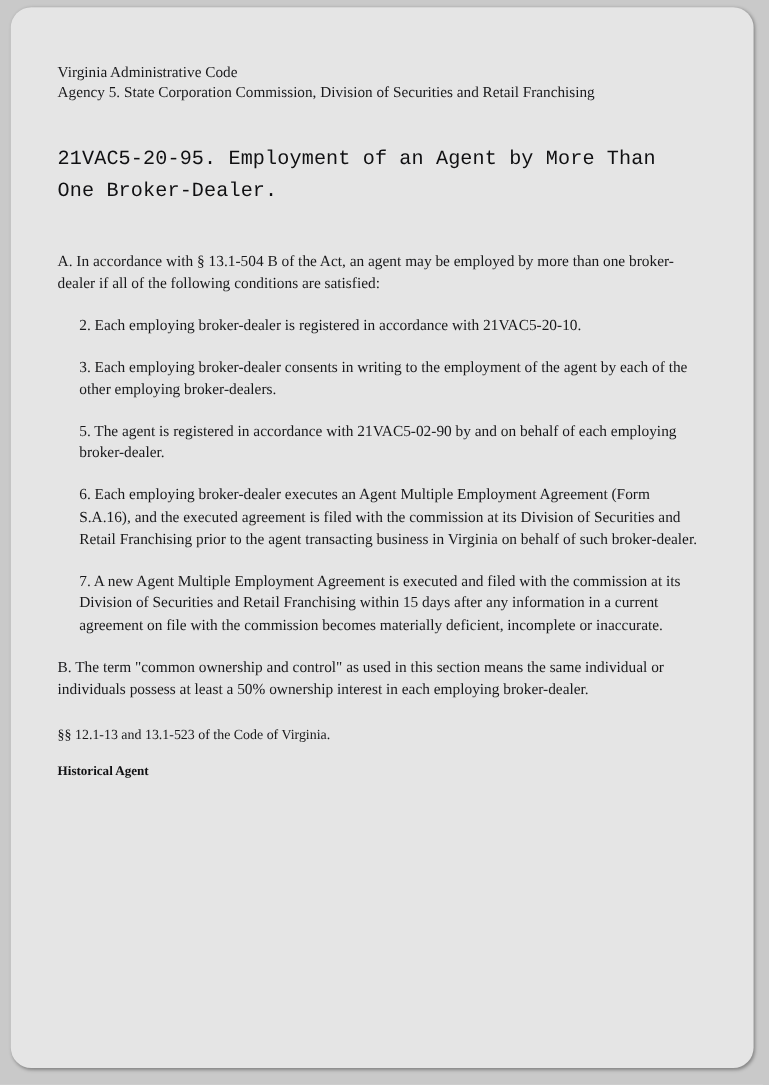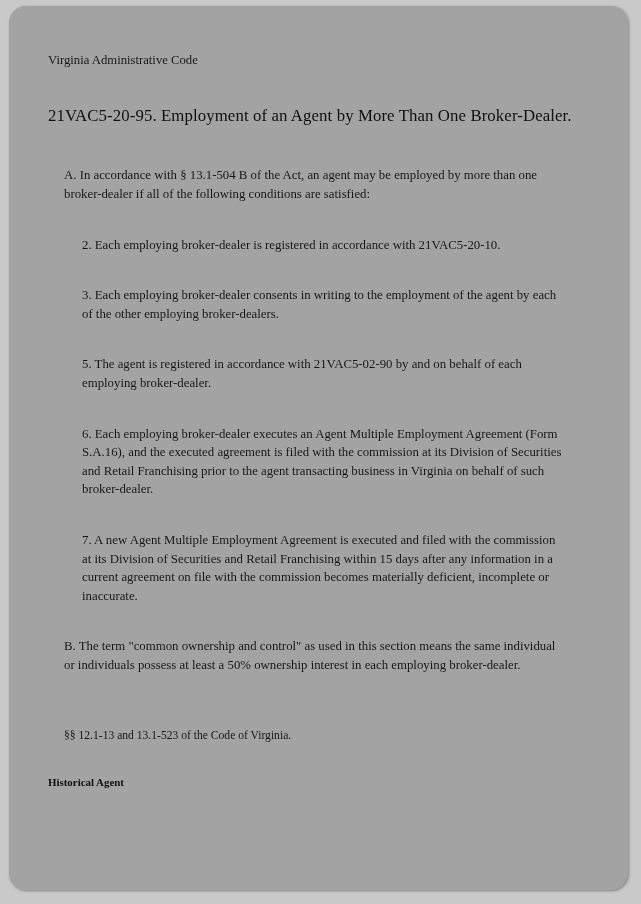--- a/index.html
+++ b/index.html
@@ -13,21 +13,21 @@
     font-family: "Liberation Serif", "DejaVu Serif", serif;
     overflow: hidden;
   }
 
   #page {
     position: absolute;
     left: 9px;
     top: 6px;
     width: 619px;
     height: 884px;
-    background: #a3a3a3;
+    background: #e5e5e5;
     box-shadow: 1px 1px 3px rgba(0,0,0,0.35);
     overflow: hidden;
     border-radius: 17px;
   }
 
   .content {
     padding: 46px 42px 0 39px;
   }
 
   
@@ -43,28 +43,29 @@
 
   
   .section-title {
     margin-top: 34px;
     margin-bottom: 15px;
     font-size: 16.8px;
     font-weight: normal;
     line-height: 26px;
     color: #101012;
     letter-spacing: 0.1px;
+    font-family: Liberation Mono, monospace;
   }
 
   
   .para {
     font-size: 12.8px;
     line-height: 18.6px;
     color: #18181a;
-    margin: 16px;
+    margin: 0;
     padding-top: 16px;
     text-align: left;
   }
   .para.top-para {
     padding-top: 21px;
   }
   .para.sub {
     padding-left: 18px;
     padding-right: 4px;
   }
@@ -83,33 +84,34 @@
     font-size: 10.9px;
     font-weight: bold;
     line-height: 15px;
     color: #111113;
     margin: 0;
   }
   .note-body {
     font-size: 11.6px;
     line-height: 15.5px;
     color: #18181a;
-    margin: 16px;
+    margin: 0;
     padding-top: 1px;
     padding-right: 6px;
   }
 </style>
 </head>
 <body>
 
 <div id="page">
   <div class="content">
 
     <div class="breadcrumb">
       <span class="crumb-line">Virginia Administrative Code</span>
+      <span class="crumb-line">Agency 5. State Corporation Commission, Division of Securities and Retail Franchising</span>
     </div>
 
     <h1 class="section-title">21VAC5-20-95. Employment of an Agent by More Than One Broker-Dealer.</h1>
 
     <p class="para top-para">A. In accordance with § 13.1-504 B of the Act, an agent may be employed by more than one broker-dealer if all of the following conditions are satisfied:</p>
     <p class="para sub">2. Each employing broker-dealer is registered in accordance with 21VAC5-20-10.</p>
     <p class="para sub">3. Each employing broker-dealer consents in writing to the employment of the agent by each of the other employing broker-dealers.</p>
     <p class="para sub">5. The agent is registered in accordance with 21VAC5-02-90 by and on behalf of each employing broker-dealer.</p>
     <p class="para sub">6. Each employing broker-dealer executes an Agent Multiple Employment Agreement (Form S.A.16), and the executed agreement is filed with the commission at its Division of Securities and Retail Franchising prior to the agent transacting business in Virginia on behalf of such broker-dealer.</p>
     <p class="para sub">7. A new Agent Multiple Employment Agreement is executed and filed with the commission at its Division of Securities and Retail Franchising within 15 days after any information in a current agreement on file with the commission becomes materially deficient, incomplete or inaccurate.</p>

